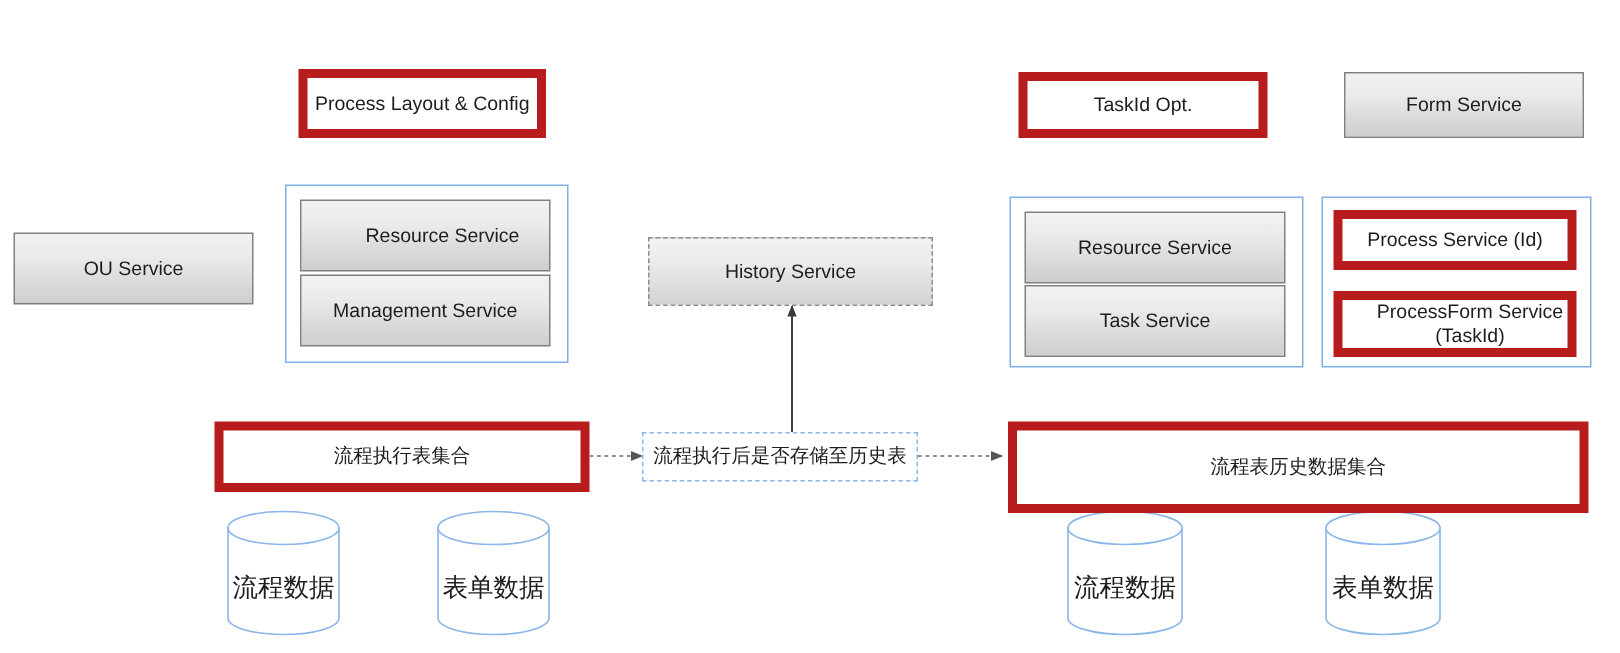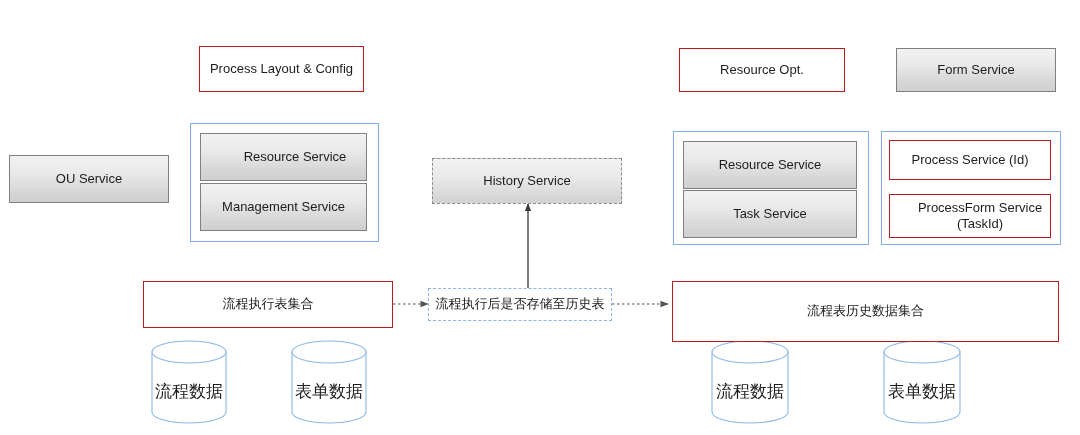--- a/index.html
+++ b/index.html
@@ -25,21 +25,21 @@
     align-items: center;
     justify-content: center;
     text-align: center;
     line-height: 1.25;
     font-size: 13px;
     color: #1d1d1d;
     white-space: pre-line;
   }
   
   .box-blue {
-    border: 1px solid #b91c1c;
+    border: 6px solid #b91c1c;
     background: #ffffff;
   }
   
   .group-blue {
     border: 1px solid #7eb0e8;
     background: #ffffff;
   }
   
   .box-gray {
     border: 1px solid #808080;
@@ -128,21 +128,21 @@
       <path d="M 884 352 L 884 412 A 38 11 0 0 0 960 412 L 960 352 Z" fill="#ffffff" stroke="#8ab6e8" stroke-width="1.1"></path>
       <ellipse cx="922" cy="352" rx="38" ry="11" fill="#ffffff" stroke="#8ab6e8" stroke-width="1.1"></ellipse>
     </g>
   </svg>
 
   <div class="node box-blue" style="left:199px; top:46px; width:165px; height:46px;">
     <span>Process Layout &amp; Config</span>
   </div>
 
   <div class="node box-blue" style="left:679px; top:48px; width:166px; height:44px;">
-    <span>Resource Opt.</span>
+    <span>TaskId Opt.</span>
   </div>
 
   <div class="node box-gray" style="left:896px; top:48px; width:160px; height:44px;">
     <span>Form Service</span>
   </div>
 
   <div class="node box-gray" style="left:9px; top:155px; width:160px; height:48px;">
     <span>OU Service</span>
   </div>
 

